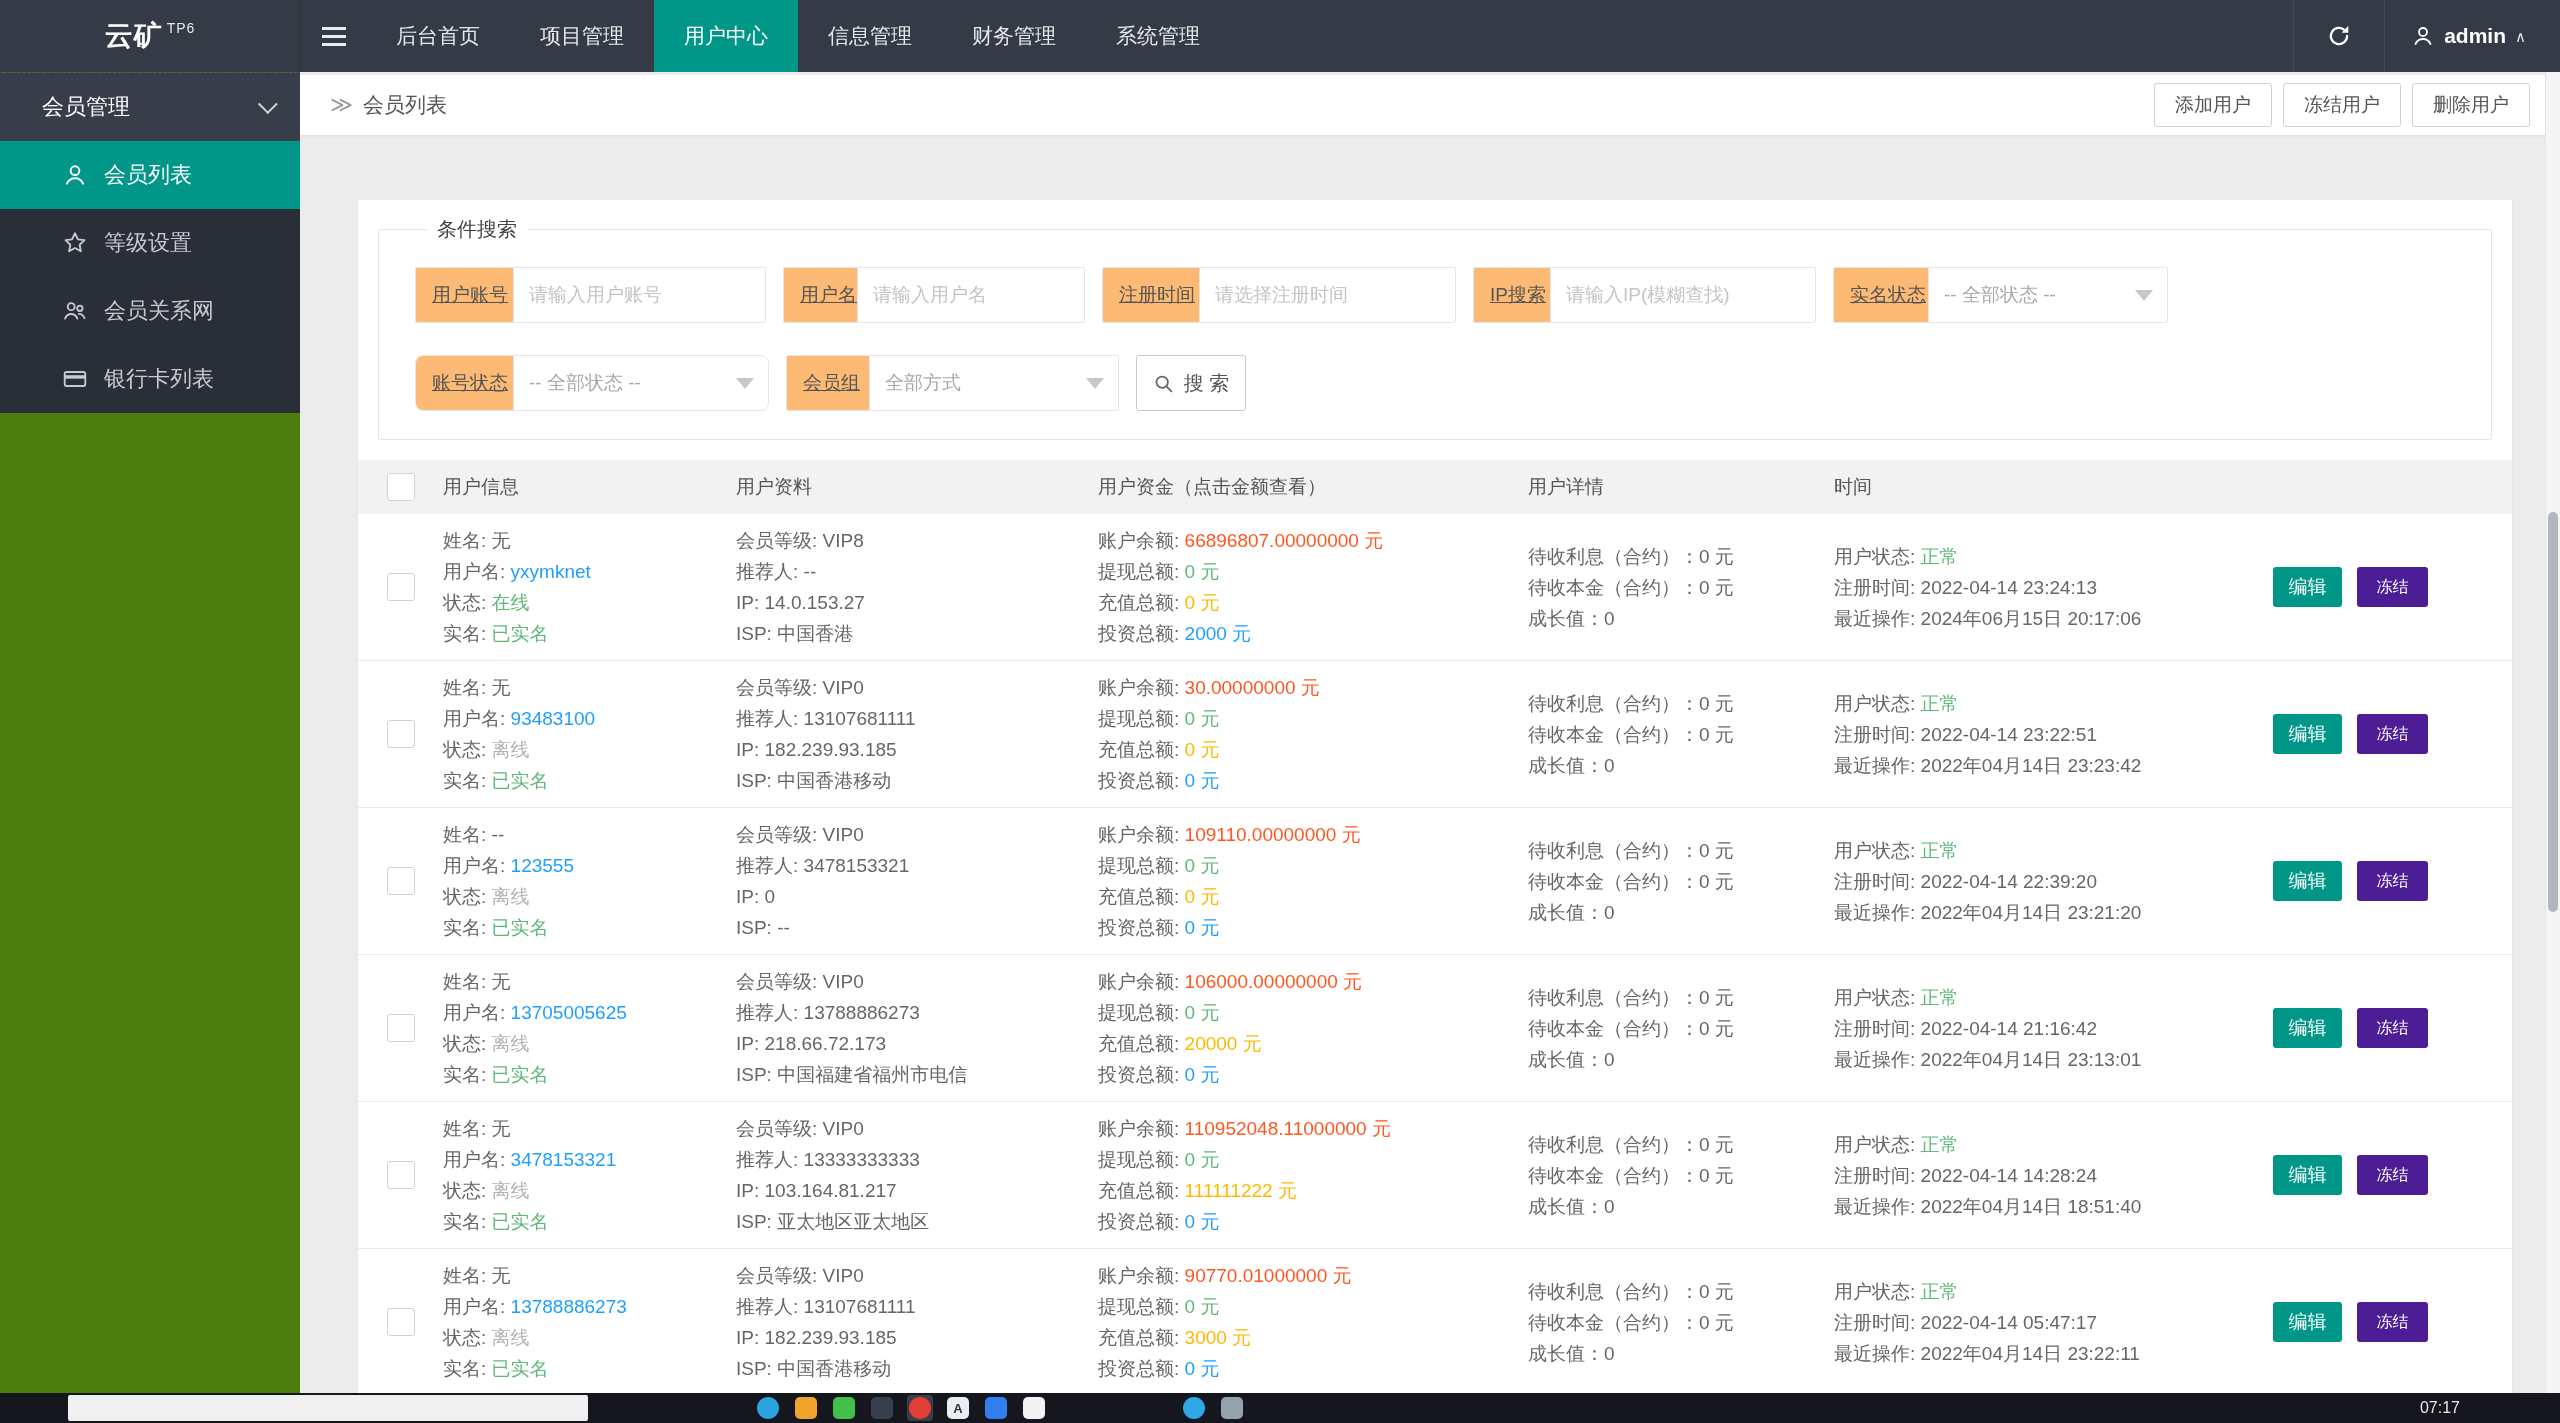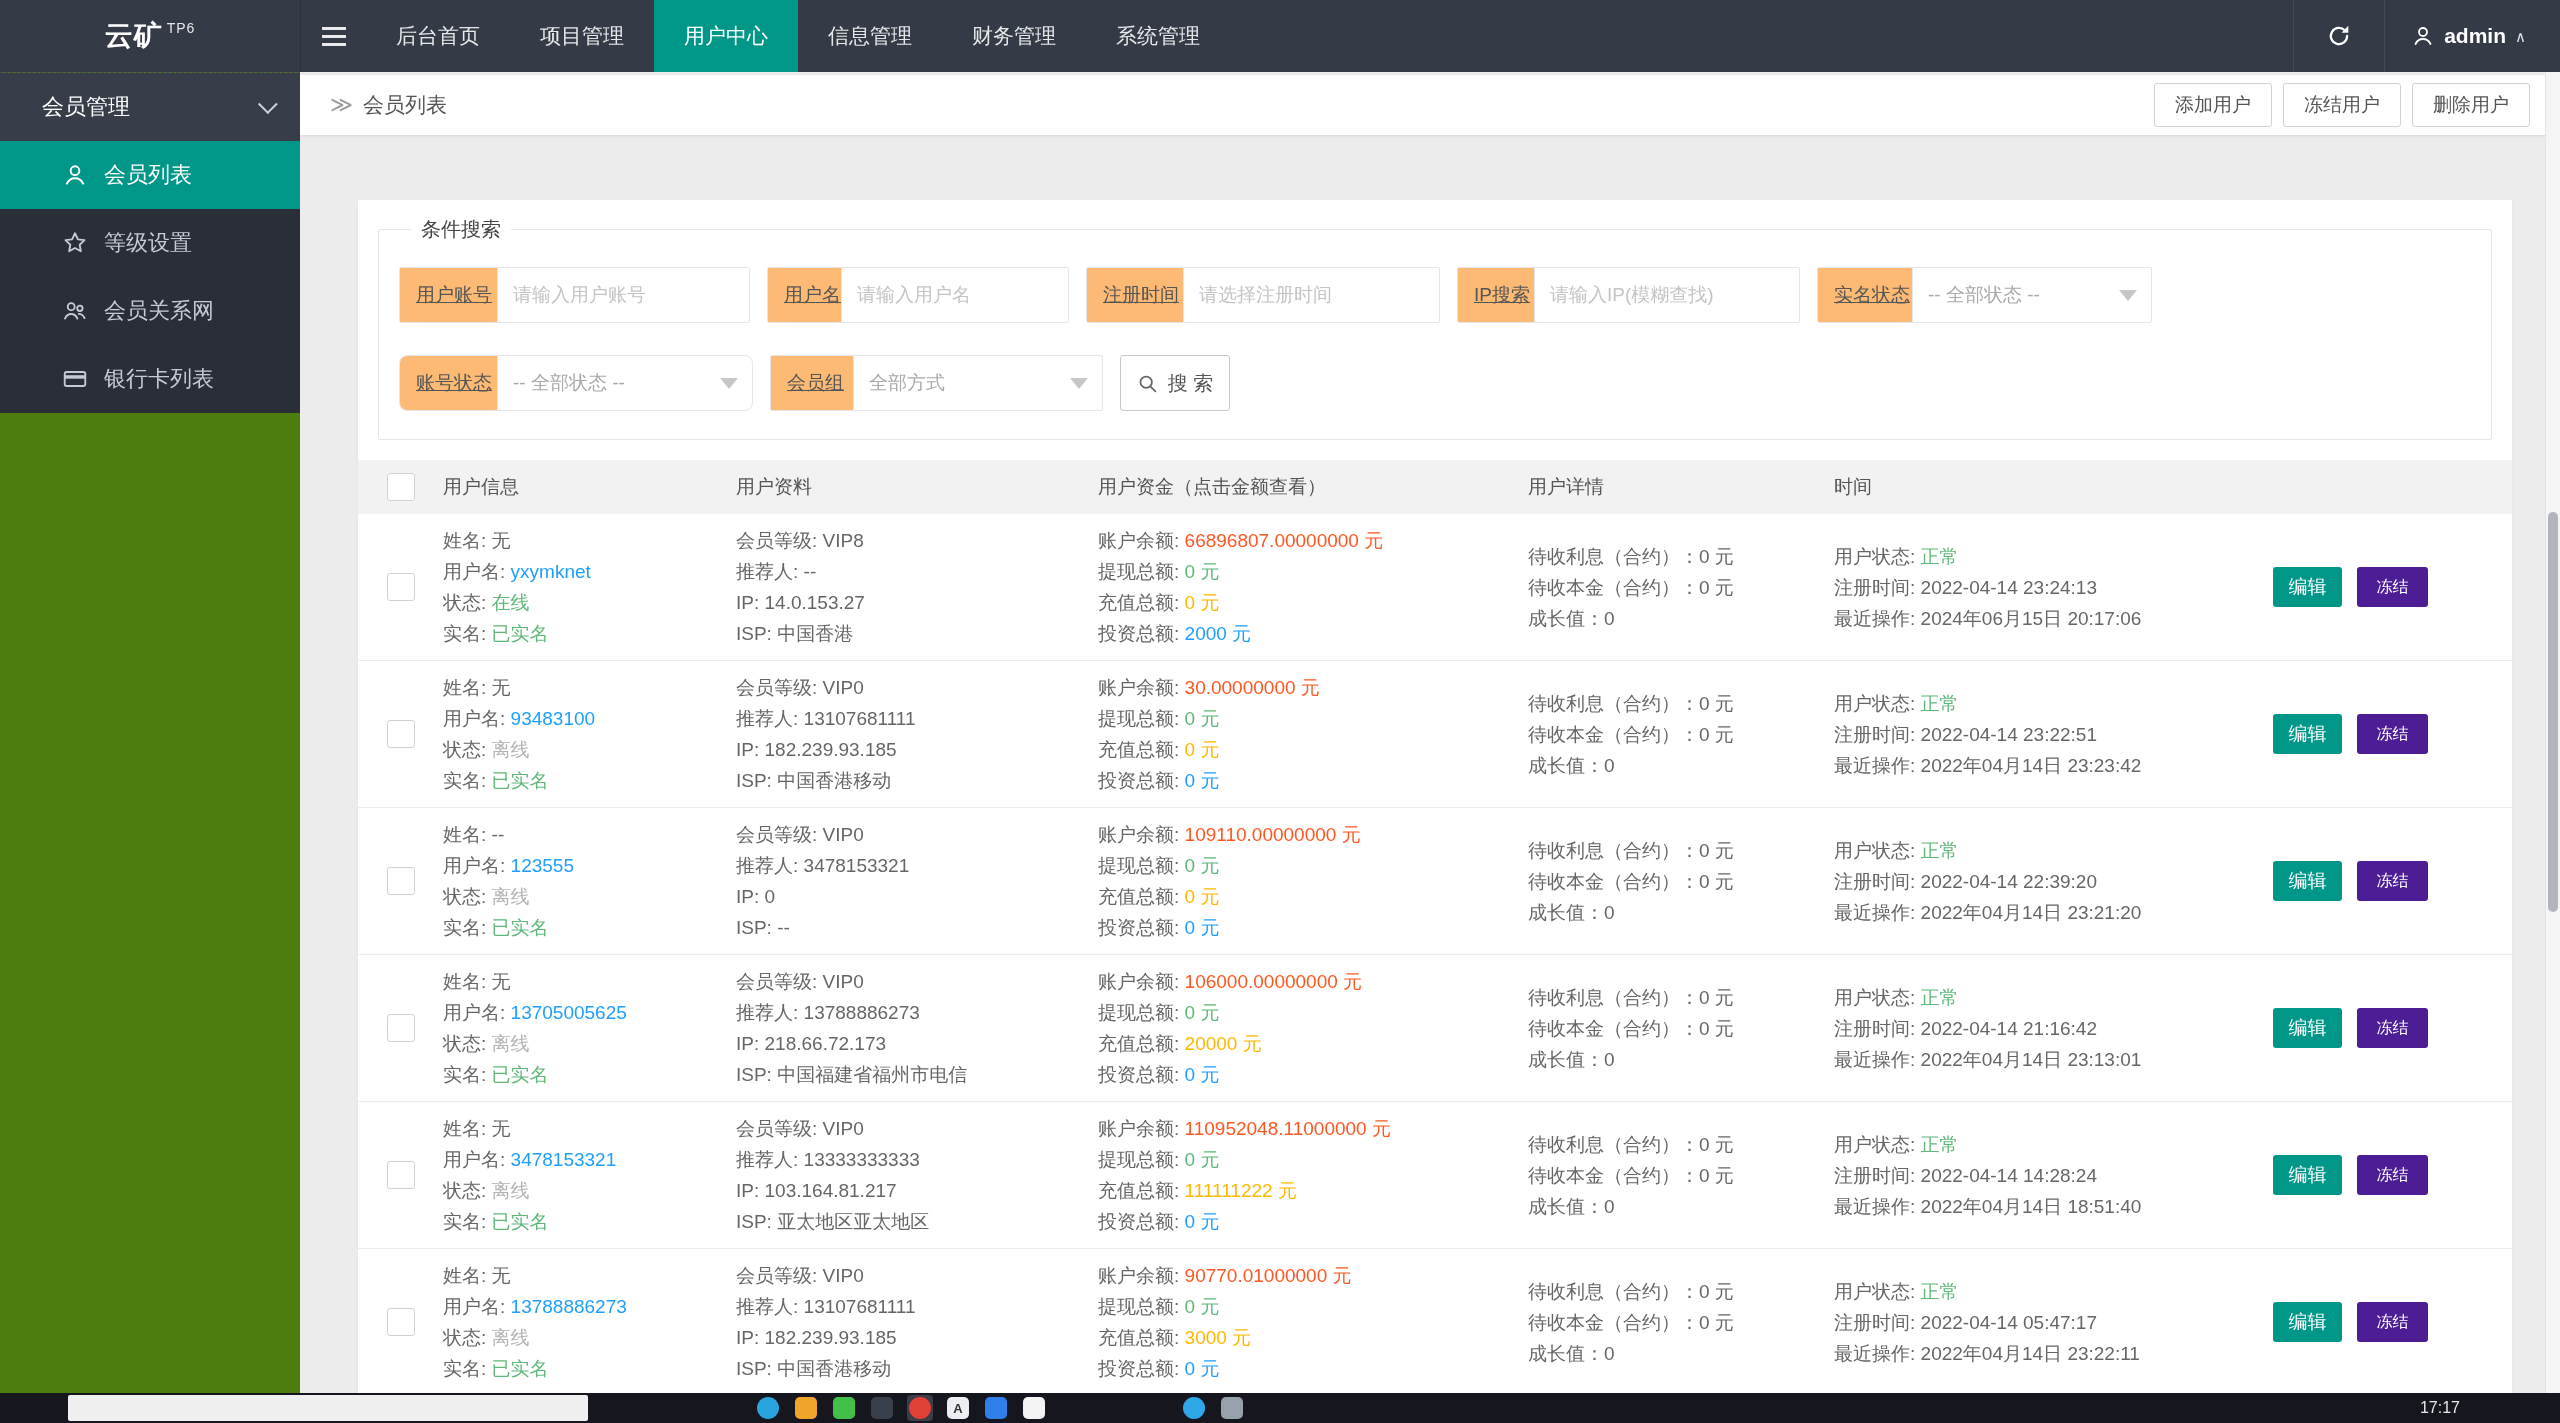--- a/index.html
+++ b/index.html
@@ -33,21 +33,21 @@
   
   .crumb-bar { position:absolute; top:75px; left:300px; width:2260px; height:60px; background:#fff; box-shadow:0 1px 3px rgba(0,0,0,.08); display:flex; align-items:center; padding:0 30px; z-index:10; }
   .crumb-arrow { color:#9a9a9a; font-size:22px; margin-right:10px; }
   .crumb-title { color:#555; font-size:21px; }
   .crumb-actions { margin-left:auto; display:flex; gap:11px; }
   .page-btn { height:44px; padding:0 20px; background:#fff; border:1px solid #d2d2d2; border-radius:3px; font-size:19px; color:#555; cursor:pointer; font-family:inherit; }
 
   
   .card { position:absolute; top:200px; left:358px; width:2154px; height:1223px; background:#fff; box-shadow:0 1px 2px rgba(0,0,0,.06); overflow:hidden; }
 
-  fieldset.search { margin:16px 20px 0; border:1px solid #e6e6e6; border-radius:2px; padding:24px 20px 28px; }
+  fieldset.search { margin:16px 20px 0; border:1px solid #e6e6e6; border-radius:2px; padding:24px 36px 28px; }
   fieldset.search legend { font-size:20px; color:#444; padding:0 10px; margin-left:12px; }
   .s-row { display:flex; gap:17px; }
   .s-row + .s-row { margin-top:32px; }
   .sgroup { display:flex; height:56px; border:1px solid #e6e6e6; border-radius:2px; overflow:hidden; background:#fff; }
   .sgroup .slabel { background:#fdba74; border-right:1px solid #e6e6e6; display:flex; align-items:center; padding:0 16px; font-size:19px; color:#555; white-space:nowrap;text-decoration:underline; }
   .sgroup input { border:none; outline:none; flex:1; padding:0 15px; font-size:19px; color:#666; font-family:inherit; min-width:0; background:#fff; }
   .sgroup input::placeholder { color:#c4c4c4; }
   .sgroup .sval { flex:1; display:flex; align-items:center; padding:0 15px; font-size:19px; color:#a9a9a9; cursor:pointer; }
   .sgroup .down-caret { width:0; height:0; border-left:9px solid transparent; border-right:9px solid transparent; border-top:11px solid #c7c7c7; margin:auto 14px auto 0; }
   .search-btn { height:56px; width:110px; display:flex; align-items:center; justify-content:center; gap:10px; background:#fff; border:1px solid #c9c9c9; border-radius:3px; font-size:20px; color:#555; cursor:pointer; font-family:inherit; }
@@ -497,16 +497,16 @@
           <div class="app-ico" style="background: rgb(243, 243, 243);"></div>
         </div>
         <div class="tb-gap"></div>
         <div class="app-slot">
           <div class="app-ico round" style="background: rgb(47, 168, 232);"></div>
         </div>
         <div class="app-slot">
           <div class="app-ico" style="background: rgb(151, 161, 171);"></div>
         </div>
       </div>
-    <div class="tb-clock">17:17</div>
+    <div class="tb-clock">07:17</div>
   </div>
 
 </div>
 
 </body></html>

